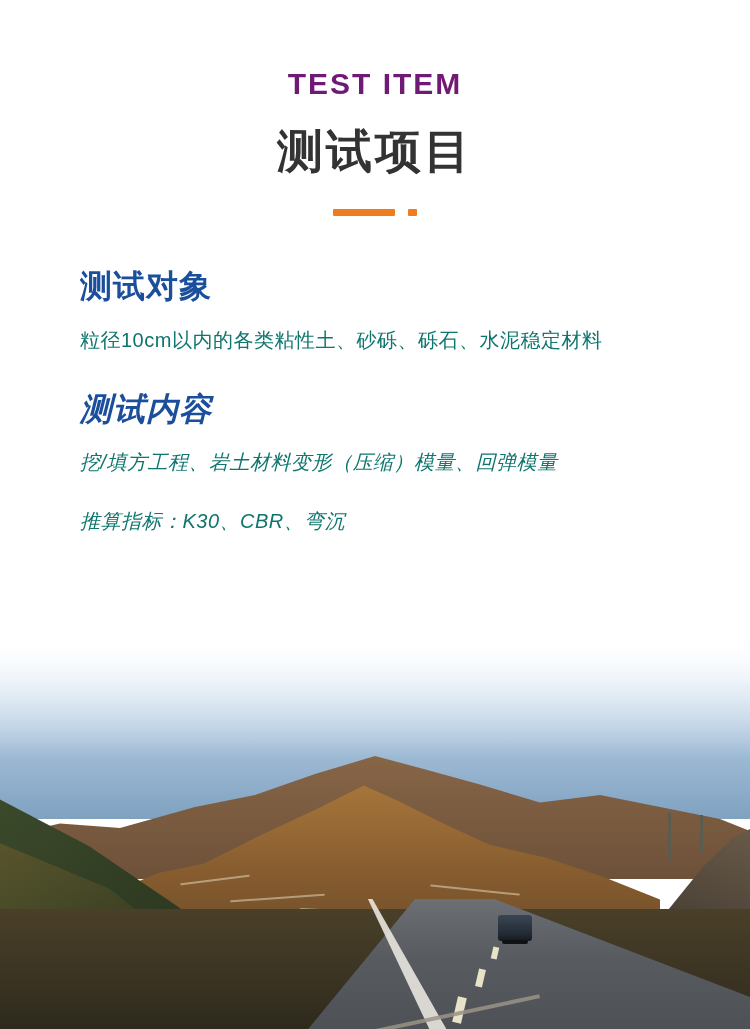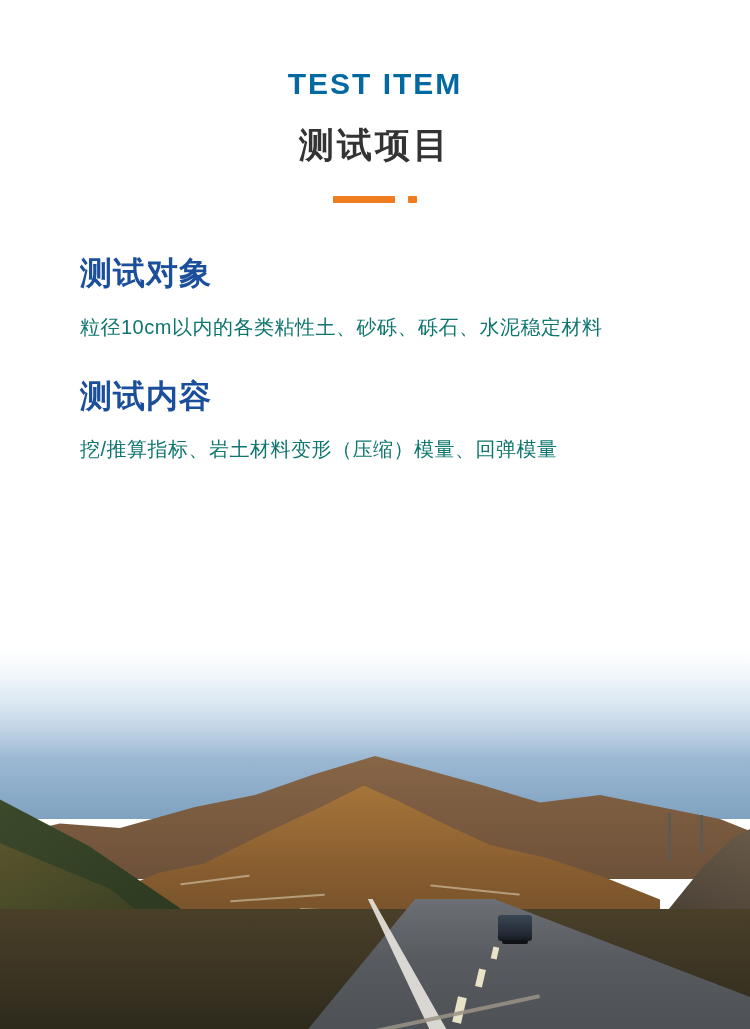--- a/index.html
+++ b/index.html
@@ -24,26 +24,26 @@
 
   
   .header {
     padding-top: 66px;
     text-align: center;
   }
   .title-en {
     font-size: 30px;
     font-weight: bold;
     letter-spacing: 2px;
-    color: #0369a1;
+    color: #701a75;
     line-height: 1.2;
   }
   .title-cn {
     margin-top: 22px;
-    font-size: 35px;
+    font-size: 46px;
     font-weight: bold;
     color: #333333;
     letter-spacing: 3px;
     line-height: 1.2;
   }
   .divider {
     margin: 30px auto 0 auto;
     width: 84px;
     height: 7px;
     display: flex;
@@ -62,20 +62,21 @@
     background: #ef7c1f;
     border-radius: 1px;
   }
 
   
   .content {
     padding: 50px 80px 0 80px;
   }
   .section + .section {
     margin-top: 30px;
+    font-style: italic;
   }
   .section-heading {
     font-size: 32px;
     font-weight: bold;
     color: #1b4f9c;
     letter-spacing: 1px;
     line-height: 1.3;
   }
   .section-body {
     margin-top: 14px;
@@ -244,21 +245,22 @@
 
   <div class="content">
 
     <div class="section">
       <div class="section-heading">测试对象</div>
       <div class="section-body">粒径10cm以内的各类粘性土、砂砾、砾石、水泥稳定材料</div>
     </div>
 
     <div class="section">
       <div class="section-heading">测试内容</div>
-      <div class="section-body">挖/推算指标、岩土材料变形（压缩）模量、回弹模量</div>
+      <div class="section-body">挖/填方工程、岩土材料变形（压缩）模量、回弹模量</div>
+      <div class="section-body second">推算指标：K30、CBR、弯沉</div>
     </div>
 
   </div>
 
   <div class="photo">
     <div class="photo-inner">
       <div class="sky"></div>
       <div class="ridge-far"></div>
       <div class="ridge-mid"></div>
       <div class="switchback sb1"></div>

